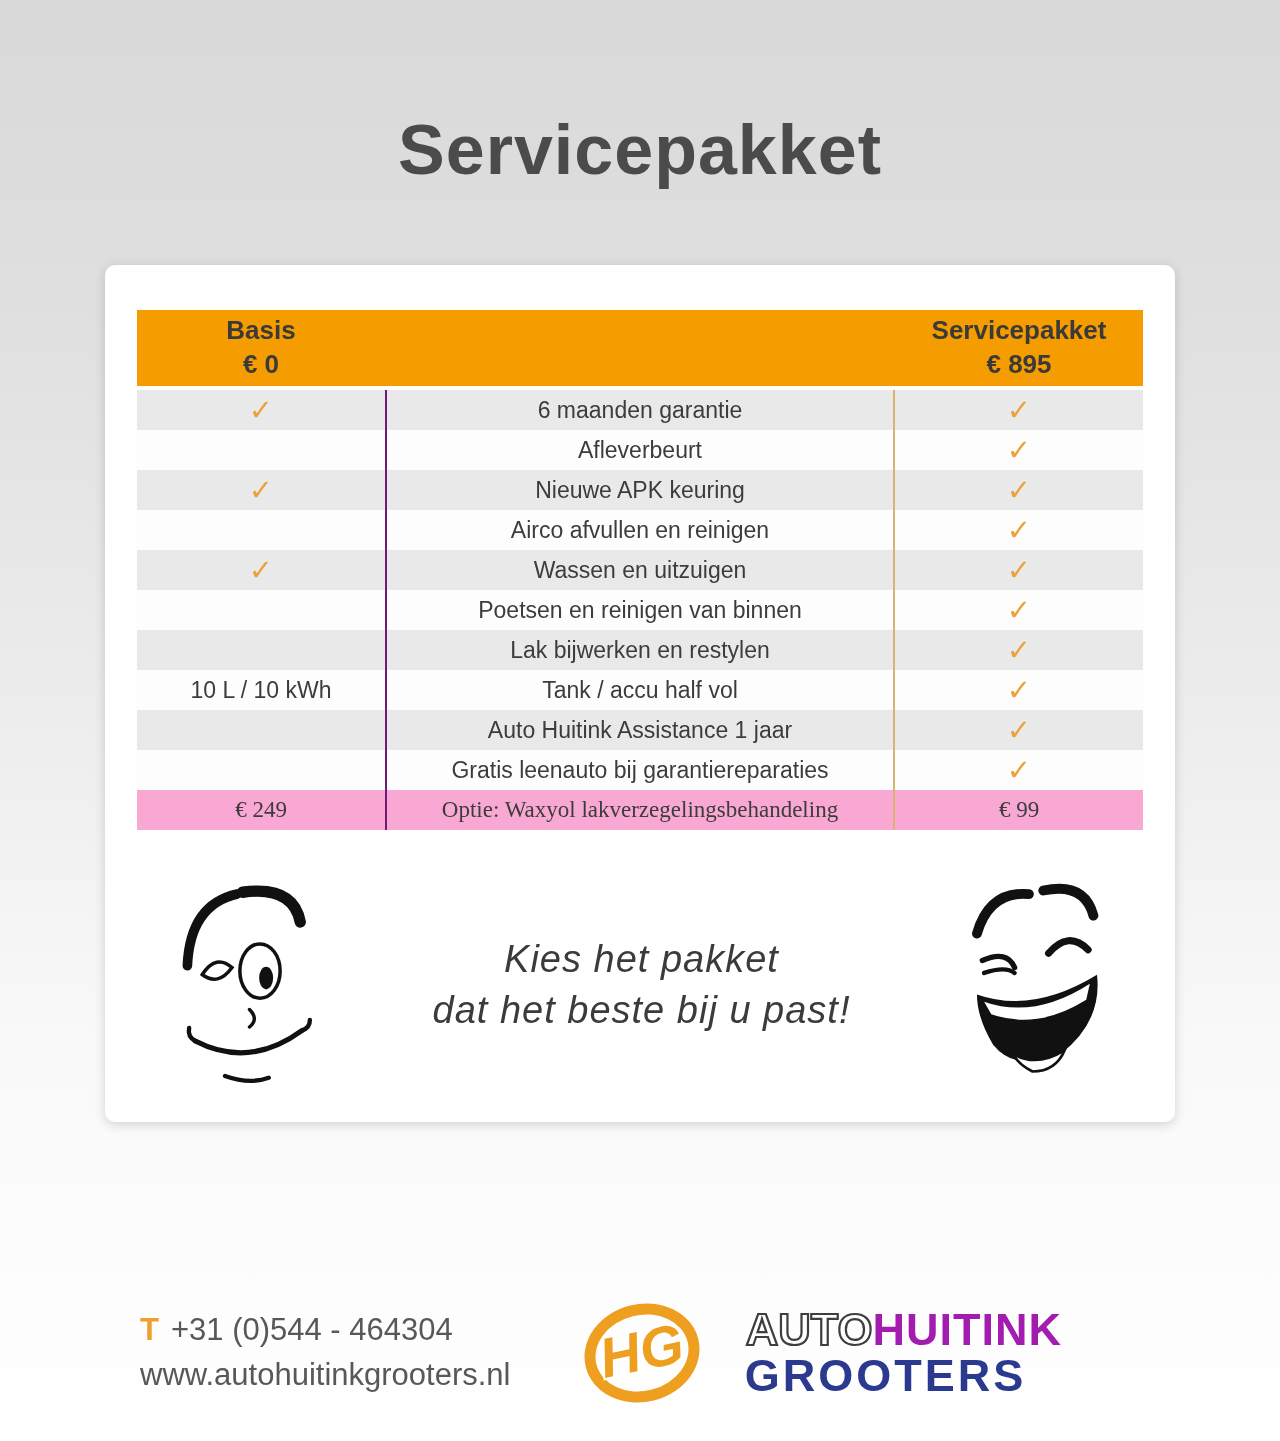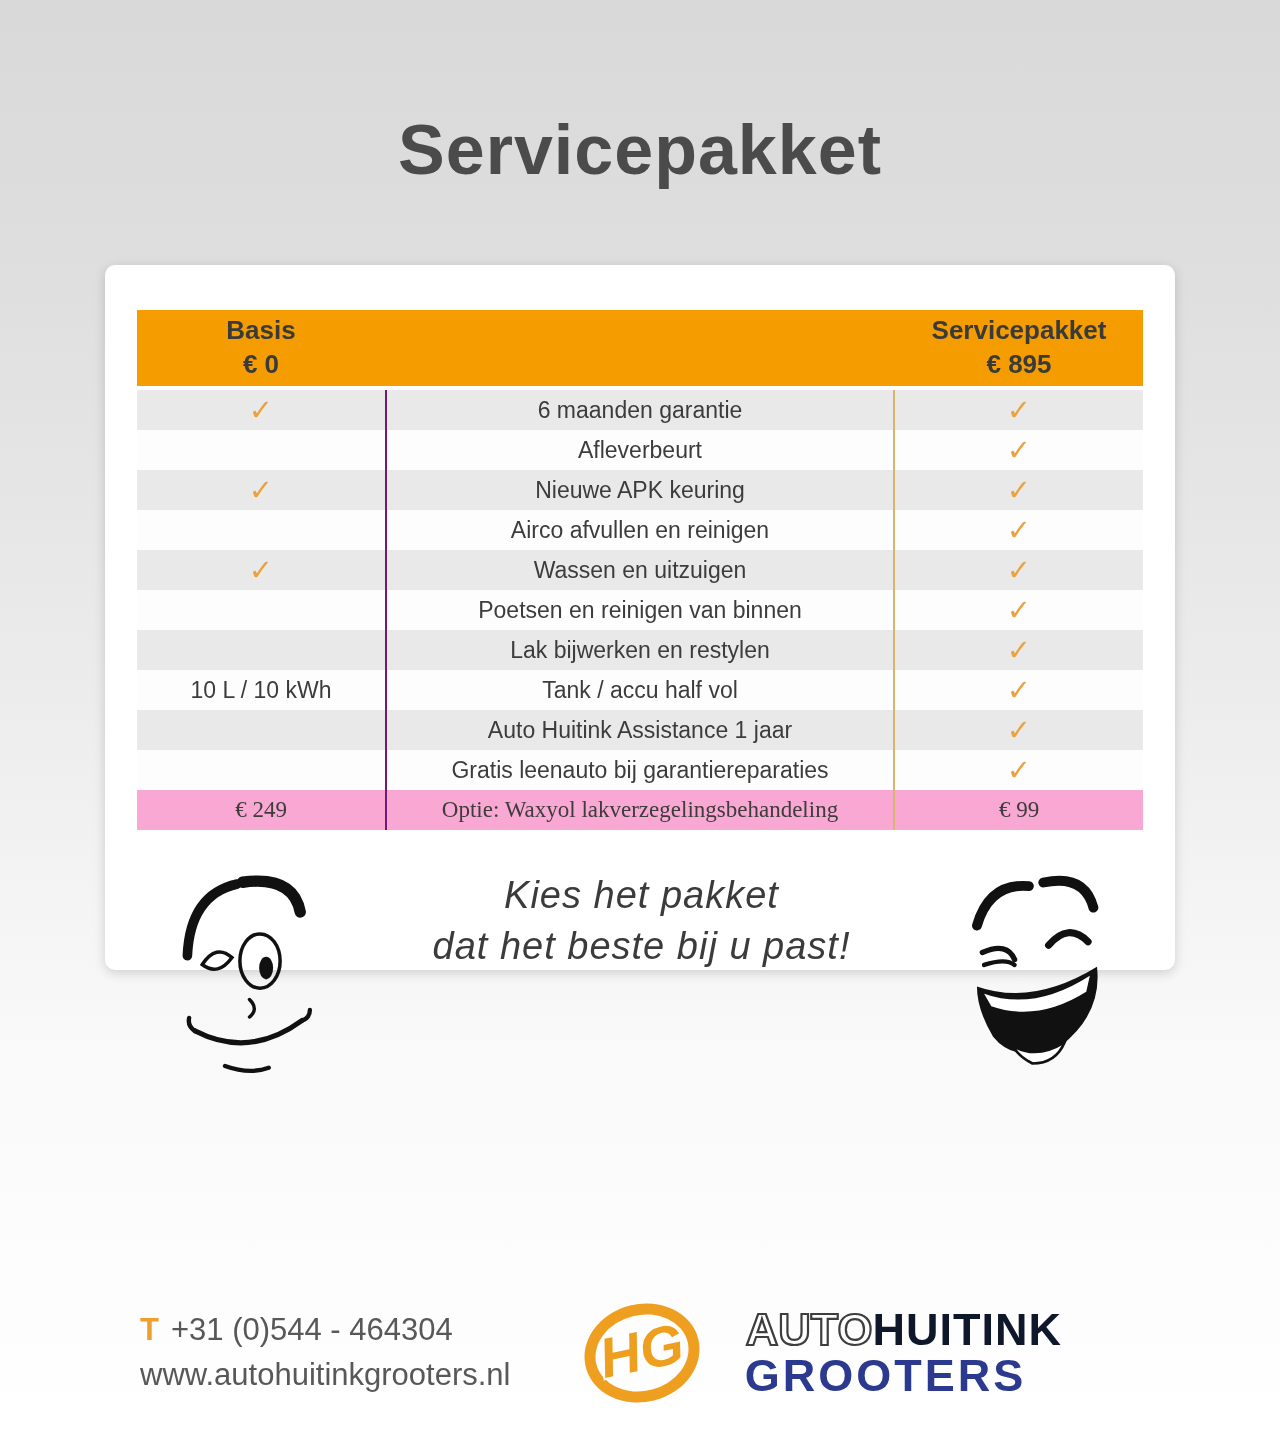--- a/index.html
+++ b/index.html
@@ -13,21 +13,21 @@
 
   
   .page-title {
     position:absolute; top:110px; left:0; width:100%;
     text-align:center; font-size:70px; font-weight:bold;
     color:#4b4b4b; letter-spacing:1px;
   }
 
   
   .card {
-    position:absolute; left:105px; top:265px; width:1070px; height:705px;
+    position:absolute; left:105px; top:265px; width:1070px; height:857px;
     background:#ffffff; border-radius:10px;
     box-shadow:0 3px 12px rgba(0,0,0,0.16);
   }
 
   
   .pricing-table { position:absolute; left:32px; top:45px; width:1006px; }
   .header-row {
     display:flex; height:76px; background:#f49c00; margin-bottom:4px;
   }
   .h-cell {
@@ -47,21 +47,21 @@
   .cell-feature { flex:1; border-left:2px solid #701a75; border-right:2px solid #d9b370; }
   .cell-service { width:248px; }
   .check {
     color:#e9a23c; font-size:29px; font-weight:bold;
     font-family:"DejaVu Sans", sans-serif; line-height:1;
   }
 
   
   .faces-section {
     position:absolute; top:605px; left:58px; right:50px; height:230px;
-    display:flex; align-items:flex-start; justify-content:space-between;
+    display:flex; align-items:center; justify-content:space-between;
   }
   .face-svg { flex:0 0 auto; }
   .tagline {
     text-align:center; font-style:italic; font-size:38px;
     color:#3b3b3b; line-height:1.35; letter-spacing:1px;
   }
 
   
   .footer {
     position:absolute; left:140px; top:1304px; width:922px;
@@ -80,21 +80,21 @@
     position:absolute; left:50%; top:50%;
     transform:translate(-50%,-54%) rotate(2deg);
     font-size:56px; font-weight:bold; font-style:italic; color:#ef9f1f;
     text-shadow:-2px 0 0 #fff, 2px 0 0 #fff, 0 -2px 0 #fff, 0 2px 0 #fff,
                 -2px -2px 0 #fff, 2px 2px 0 #fff, -2px 2px 0 #fff, 2px -2px 0 #fff;
   }
   .logo-words { display:flex; flex-direction:column; line-height:1.02; }
   .word-row { font-size:45px; font-weight:bold; white-space:nowrap; }
   .word-auto    { color:#ffffff; -webkit-text-stroke:2.2px #3e3e3e;
                   text-shadow:0 0 1px #3e3e3e;margin-left:30px; }
-  .word-huitink { color:#0f172a; letter-spacing:1px; }
+  .word-huitink { color:#a21caf; letter-spacing:1px; }
   .word-grooters{ color:#2b3a8f; letter-spacing:3px;margin-left:29px; }
 </style>
 </head>
 <body>
 
 <h1 class="page-title">Servicepakket</h1>
 
 <div class="card">
 
   <div class="pricing-table">

